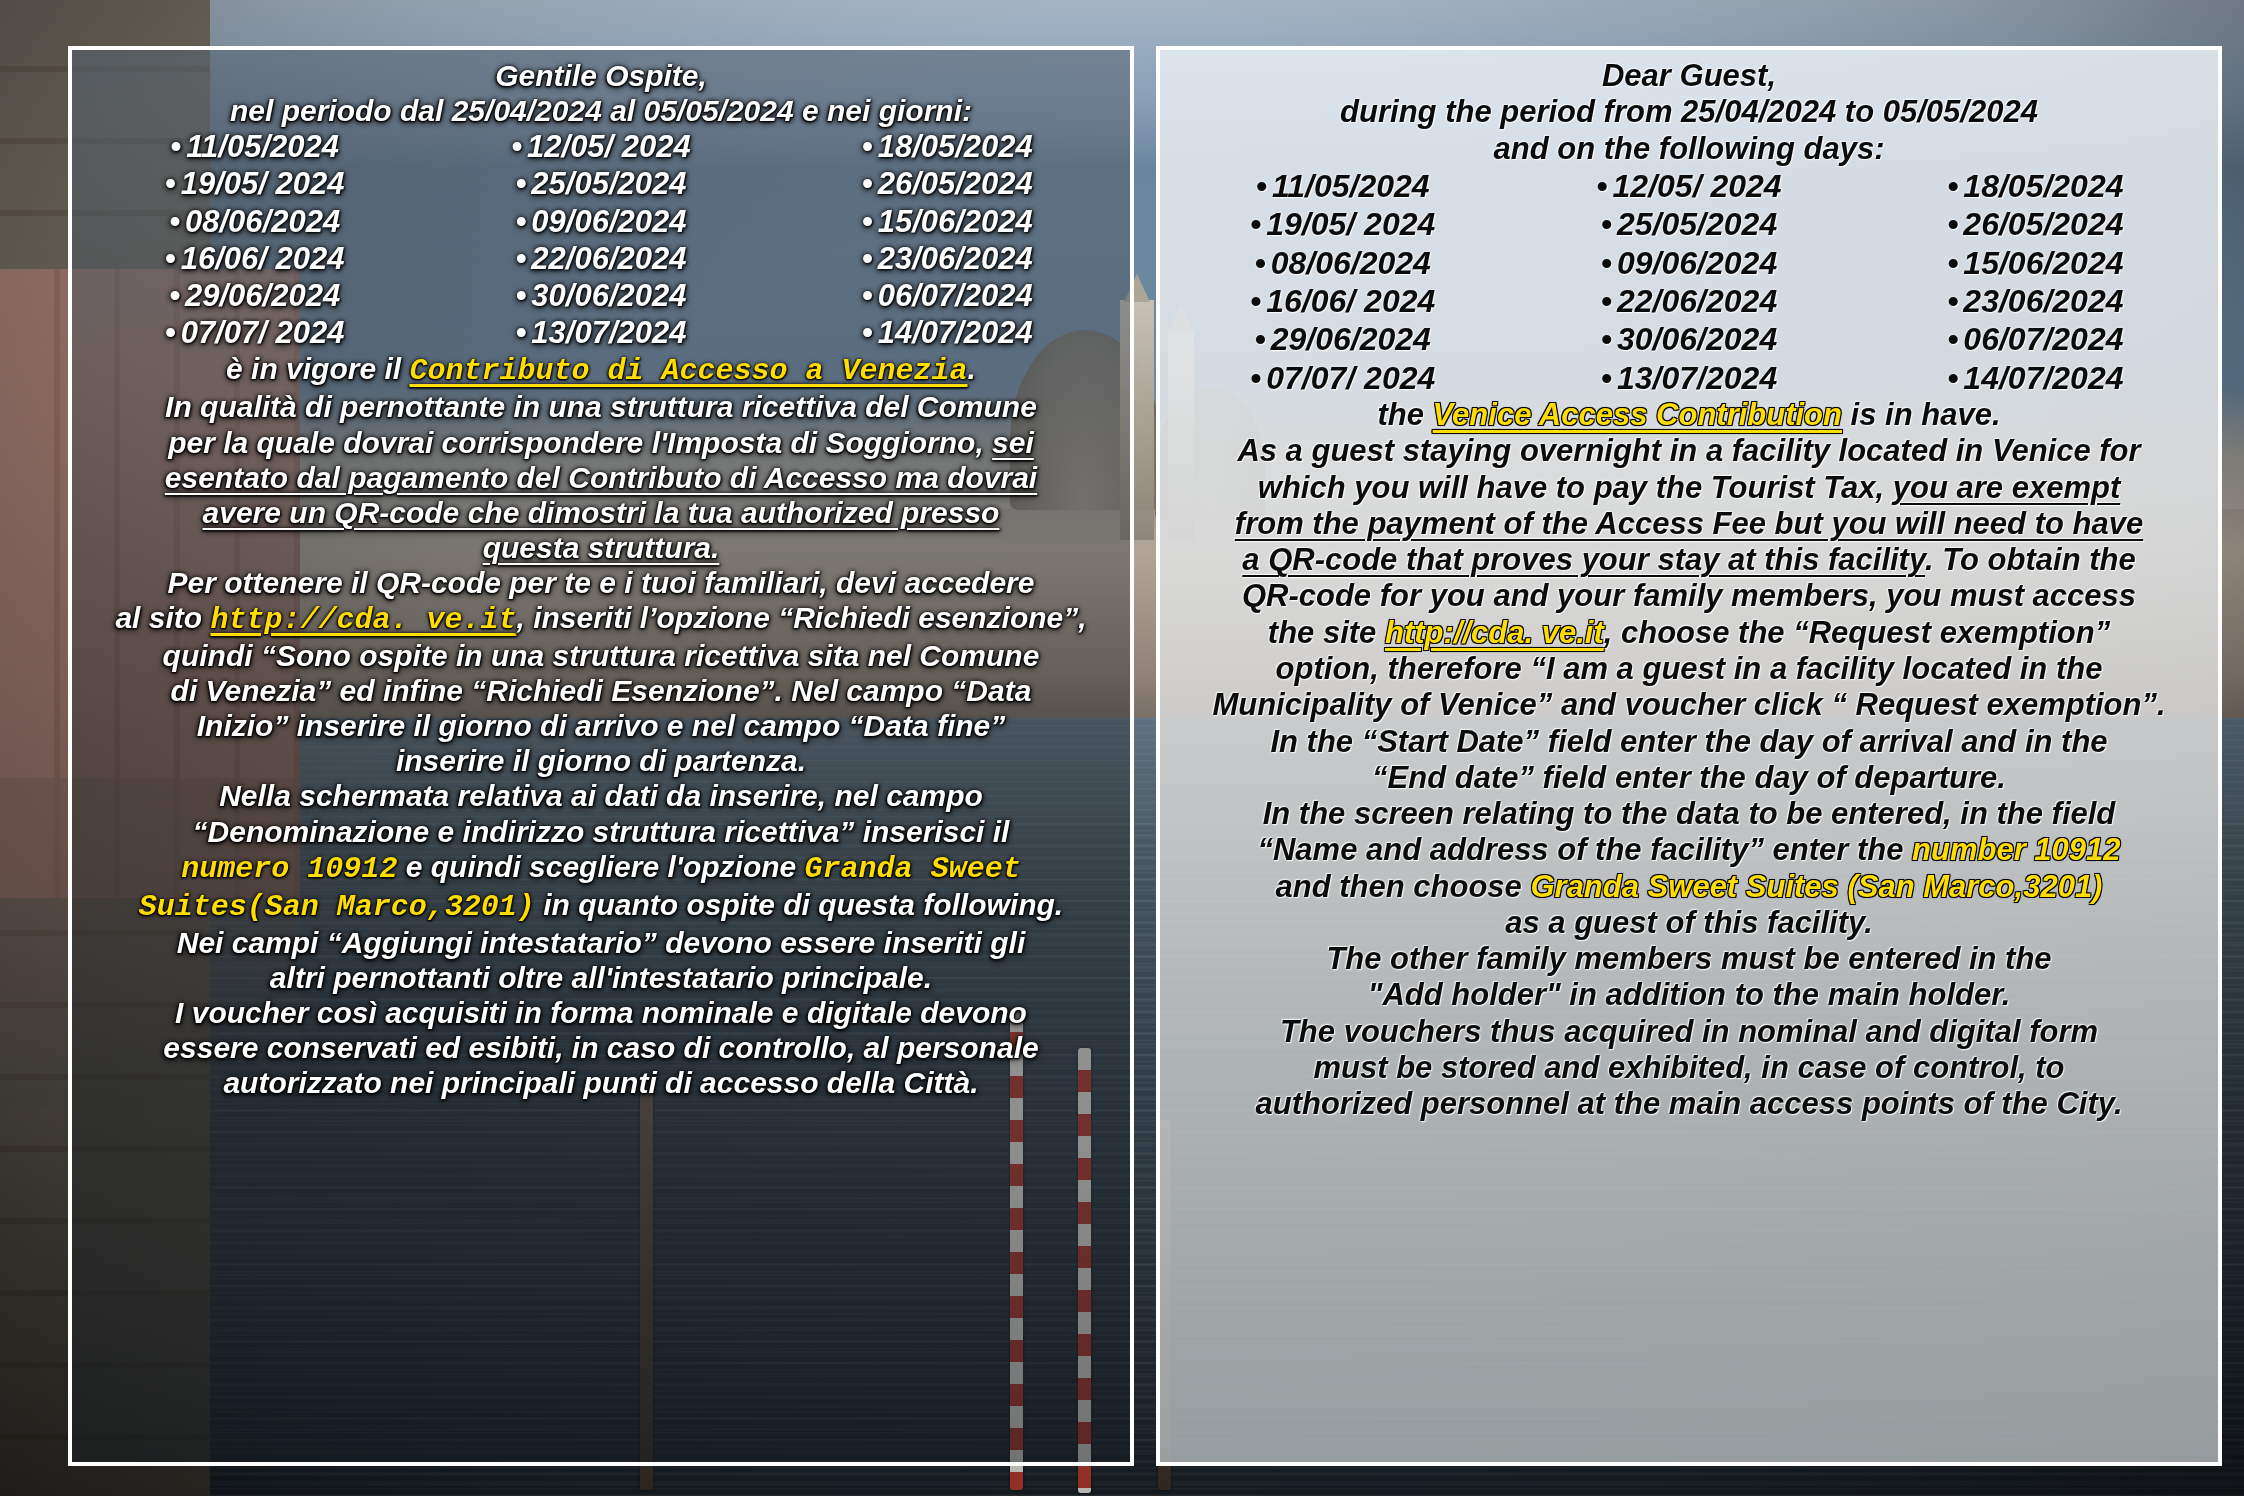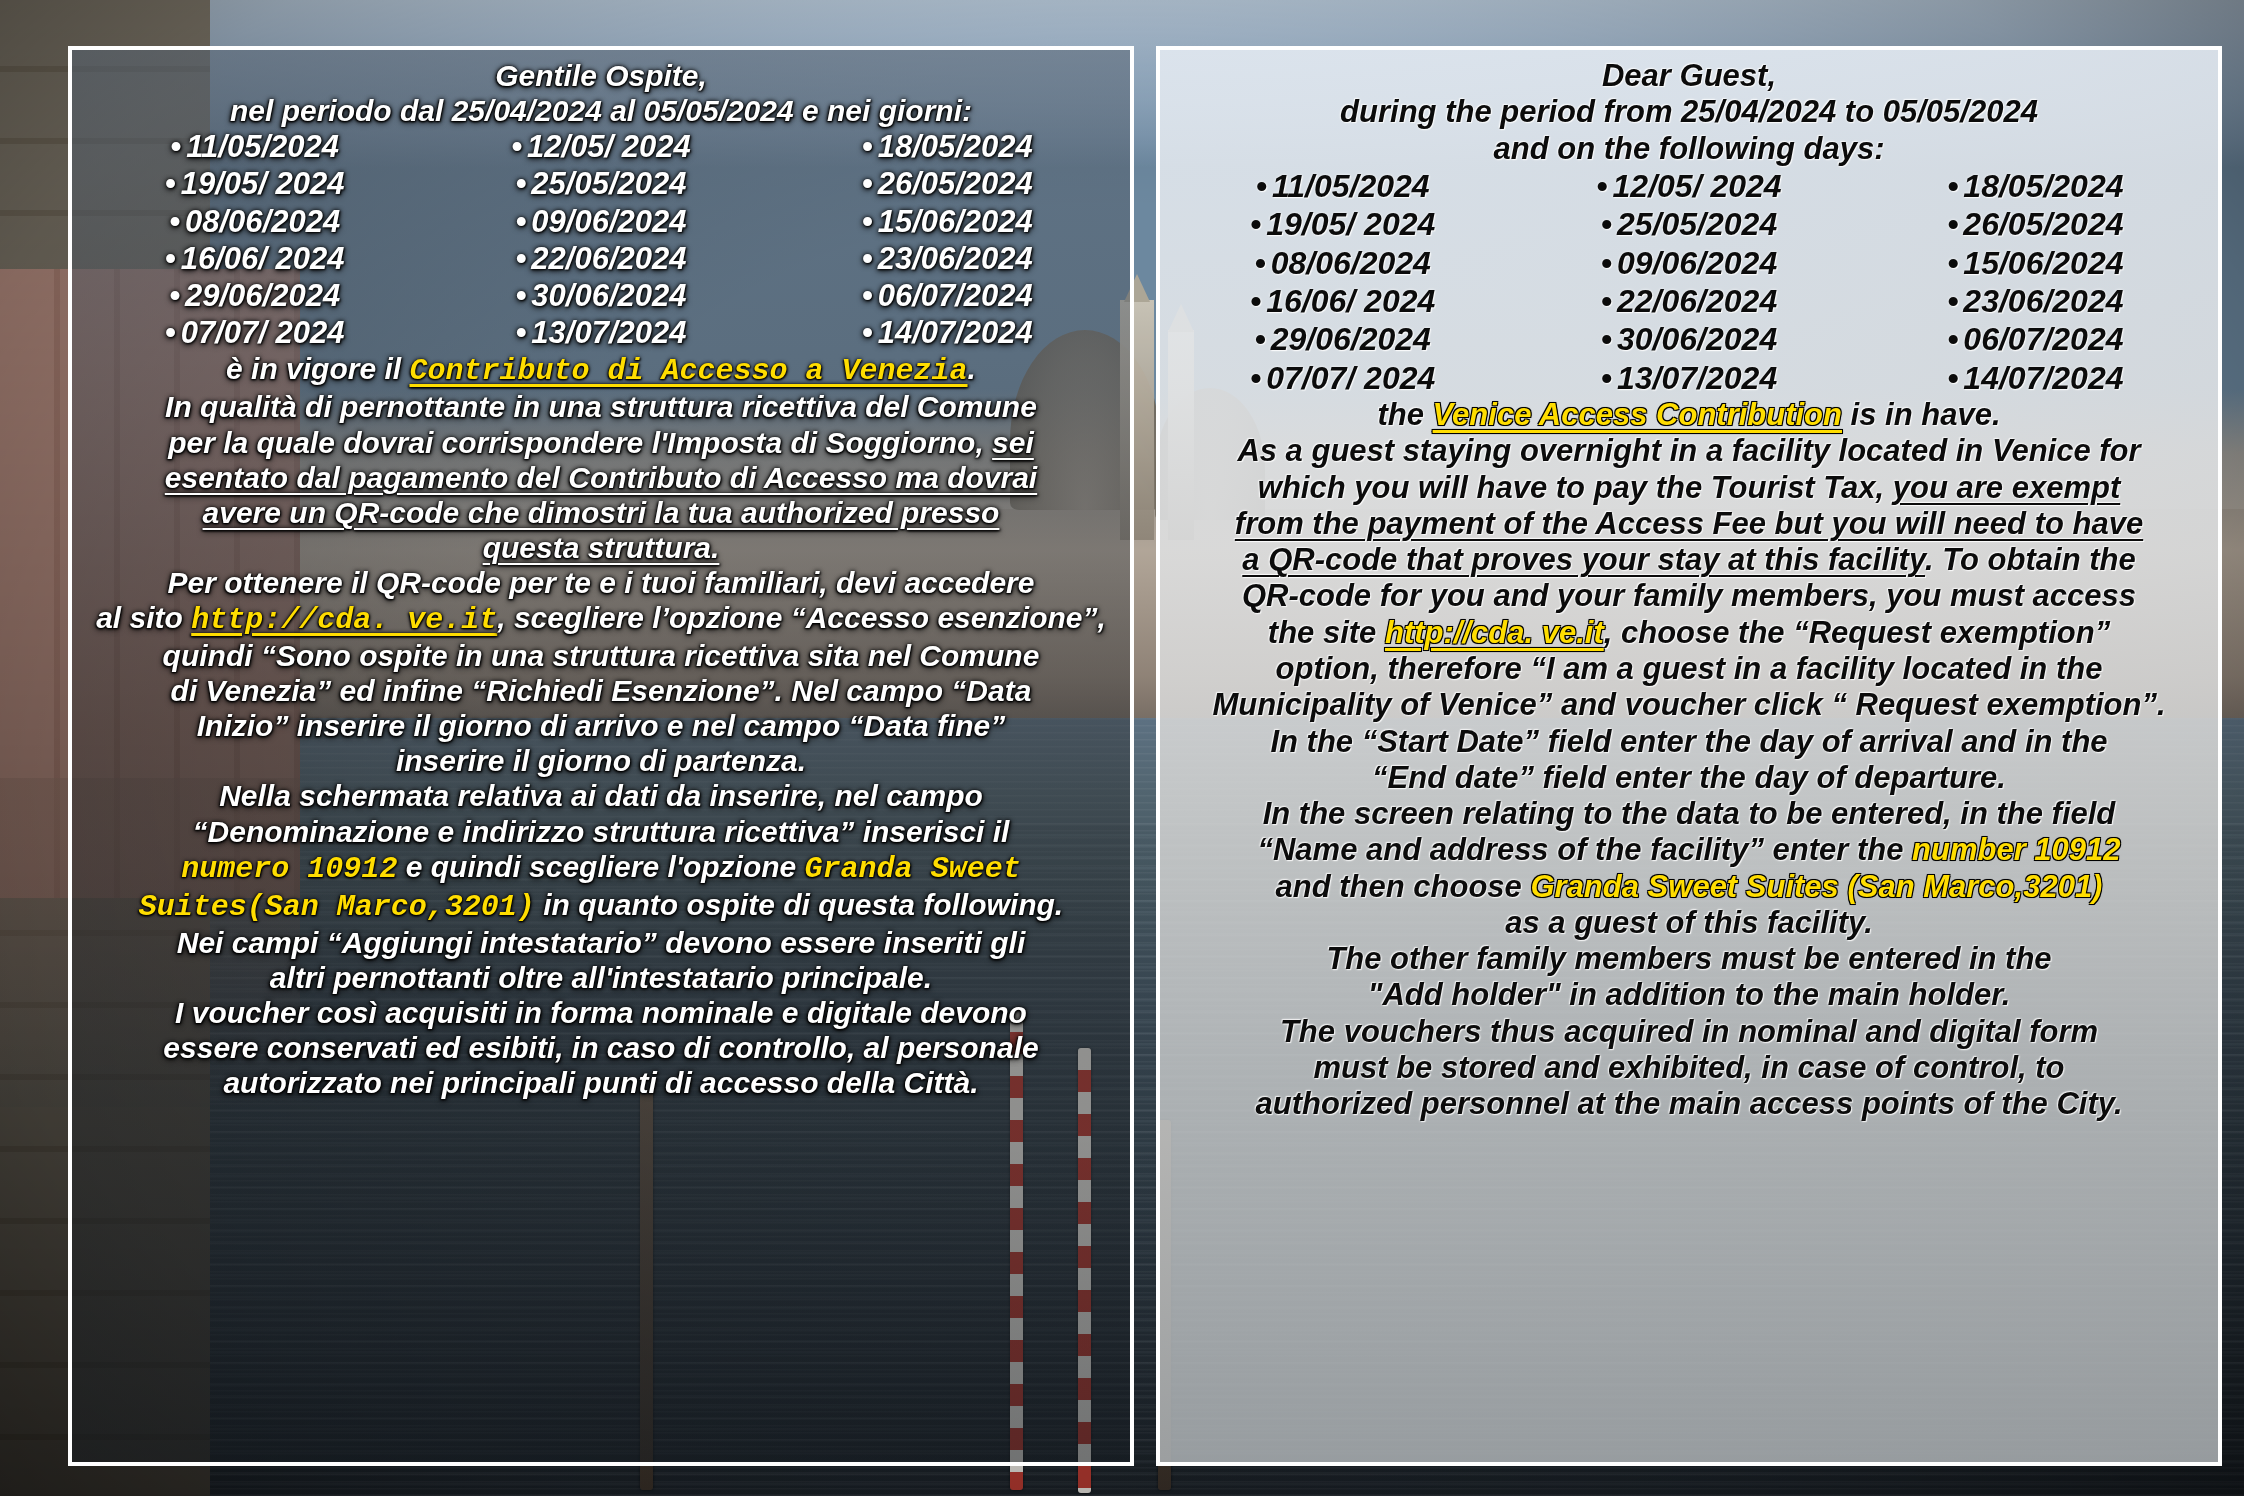--- a/index.html
+++ b/index.html
@@ -297,21 +297,21 @@
 
       <div class="ln"><span>è in vigore il </span><span class="hl">Contributo di Accesso a Venezia</span><span>.</span></div>
 
       <div class="ln">In qualità di pernottante in una struttura ricettiva del Comune</div>
       <div class="ln"><span>per la quale dovrai corrispondere l'Imposta di Soggiorno, </span><span class="u">sei</span></div>
       <div class="ln u">esentato dal pagamento del Contributo di Accesso ma dovrai</div>
       <div class="ln u">avere un QR-code che dimostri la tua authorized presso</div>
       <div class="ln u">questa struttura.</div>
 
       <div class="ln">Per ottenere il QR-code per te e i tuoi familiari, devi accedere</div>
-      <div class="ln"><span>al sito </span><span class="hl">http://cda. ve.it</span><span>, scegliere l’opzione “Accesso esenzione”,</span></div>
+      <div class="ln"><span>al sito </span><span class="hl">http://cda. ve.it</span><span>, inseriti l’opzione “Richiedi esenzione”,</span></div>
       <div class="ln">quindi “Sono ospite in una struttura ricettiva sita nel Comune</div>
       <div class="ln">di Venezia” ed infine “Richiedi Esenzione”. Nel campo “Data</div>
       <div class="ln">Inizio” inserire il giorno di arrivo e nel campo “Data fine”</div>
       <div class="ln">inserire il giorno di partenza.</div>
 
       <div class="ln">Nella  schermata  relativa  ai  dati  da  inserire,  nel  campo</div>
       <div class="ln">“Denominazione e indirizzo struttura ricettiva” inserisci il</div>
       <div class="ln"><span class="hl nounder">numero 10912</span><span> e quindi scegliere l'opzione </span><span class="hl nounder">Granda Sweet</span></div>
       <div class="ln"><span class="hl nounder">Suites(San Marco,3201)</span><span> in quanto ospite di questa following.</span></div>
 

